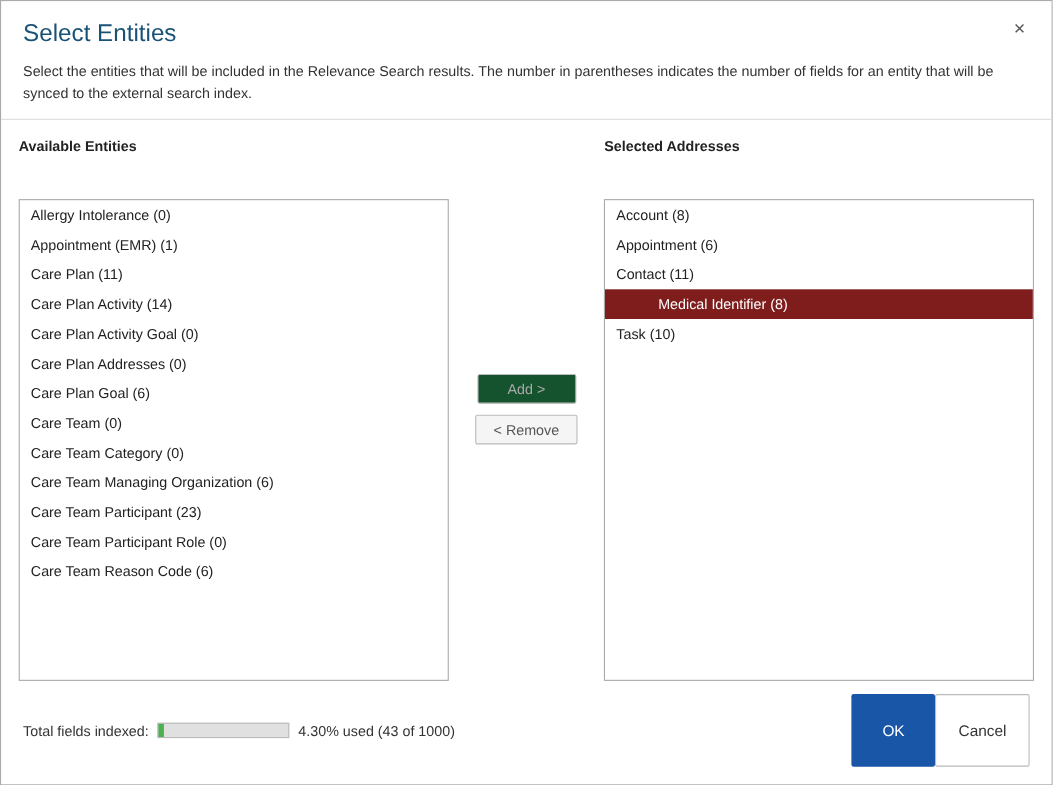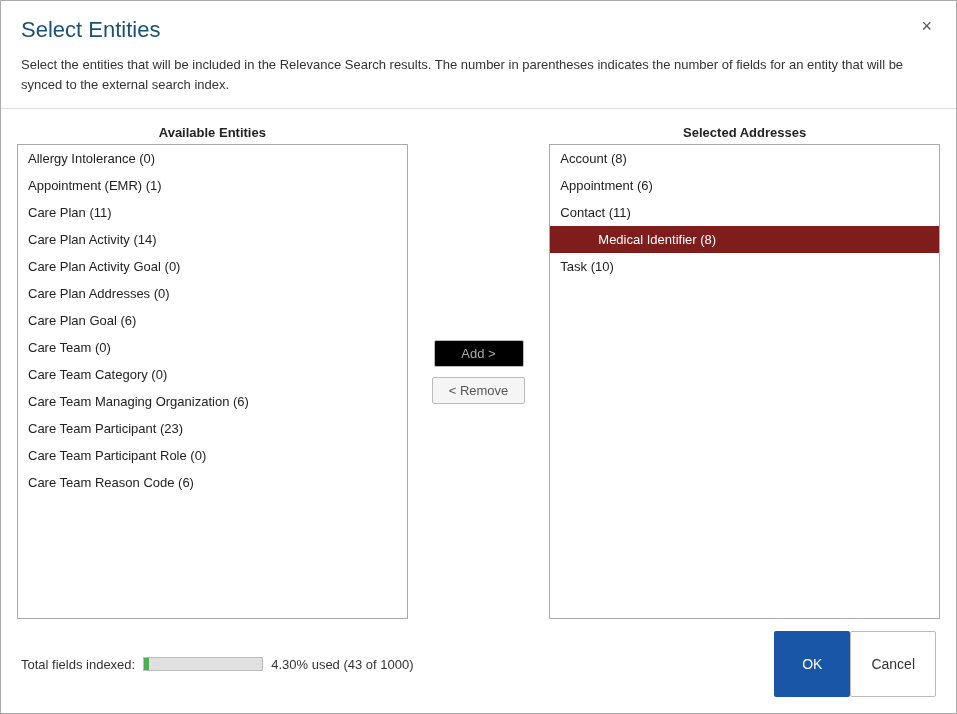--- a/index.html
+++ b/index.html
@@ -63,28 +63,28 @@
     .panel {
       display: flex;
       flex-direction: column;
       flex: 1;
     }
     .panel-label {
       font-weight: 600;
       color: #222;
       margin-bottom: 4px;
       font-size: 13px;
-      text-align: center;
     }
     .list-box {
       border: 1px solid #aaa;
       background: #fff;
       flex: 1;
       overflow-y: auto;
       min-height: 400px;
+      margin-top: 37px;
     }
     .list-item {
       padding: 6px 10px;
       color: #222;
       cursor: pointer;
       border-bottom: none;
       white-space: nowrap;
     }
     .list-item.selected {
       background: #7f1d1d;
@@ -107,21 +107,21 @@
       color: #555;
       cursor: pointer;
       font-size: 13px;
       border-radius: 2px;
       min-width: 90px;
       text-align: center;
     }
     .transfer-btn:disabled {
       color: #aaa;
       cursor: default;
-      background: #000000;
+      background: #14532d;
     }
     .footer {
       padding: 12px 20px 16px 20px;
       display: flex;
       align-items: center;
       justify-content: space-between;
     }
     .index-info {
       display: flex;
       align-items: center;

